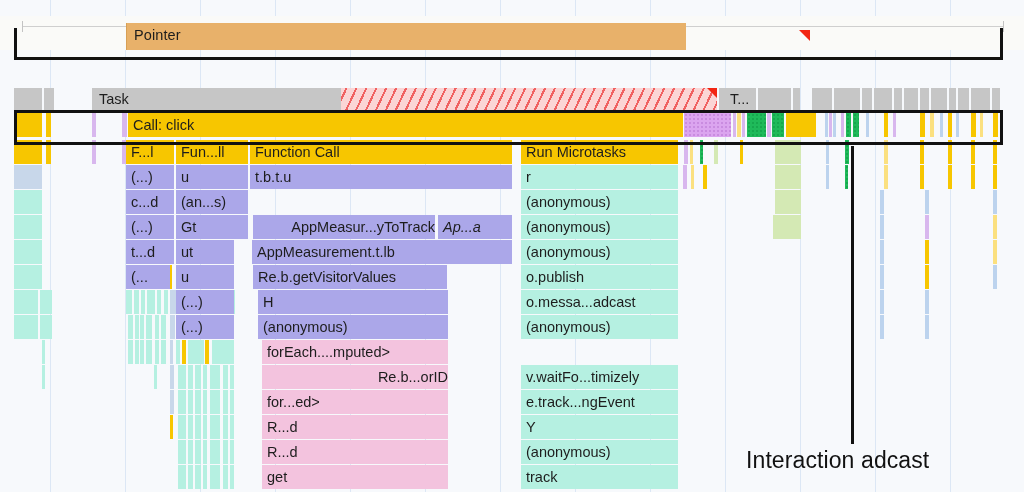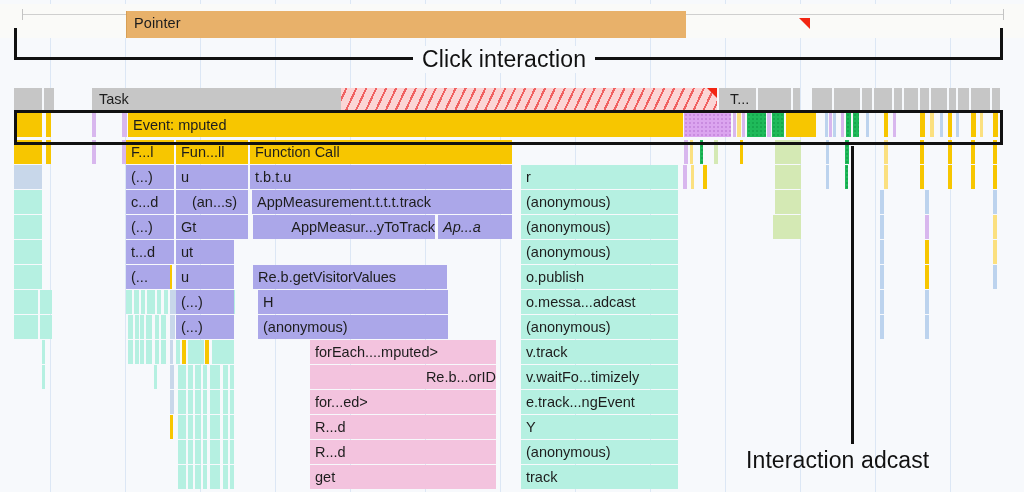--- a/index.html
+++ b/index.html
@@ -9,21 +9,21 @@
     font-family:"Liberation Sans", sans-serif;
     position:relative; overflow:hidden;
     -webkit-font-smoothing:antialiased;
   }
   #stage { position:absolute; inset:0; background:#f7f9fc; }
 
   
   .gridline { position:absolute; top:0; bottom:0; width:1px; background:#dce7f5; }
 
   
-  .pointer-track { position:absolute; left:0; top:4px; width:1024px; height:34px; background:#fafaf8; }
+  .pointer-track { position:absolute; left:0; top:16px; width:1024px; height:34px; background:#fafaf8; }
   .pointer-baseline { position:absolute; left:22px; top:10px; height:1px; background:#cfcfcf; }
   .pointer-baseline.right { background:#cfcfcf; }
   .pointer-tick { position:absolute; top:5px; width:1px; height:11px; background:#c3c3c3; }
   .pointer-bar {
     position:absolute; left:126px; top:7px; width:560px; height:27px;
     background:#e8b16a; border-left:1px solid #d79f55;
   }
   .pointer-label {
     position:absolute; left:134px; top:11px;
     font-size:14.5px; color:#1d1d1d; letter-spacing:.1px;
@@ -65,21 +65,21 @@
   .fb span {
     display:block; padding-left:5px; line-height:24px;
     font-size:14.5px; color:#1d1d1d; white-space:nowrap;
   }
   .yellow   { background:#f7c600; }
   .yellow-l { background:#fbe07f; }
   .purpledot{ background:#dba5ef; background-image:radial-gradient(#c98ce0 1px, transparent 1px); background-size:4px 4px; }
   .green    { background:#1fba5a; background-image:radial-gradient(#16a84e 1px, transparent 1px); background-size:4px 4px;}
   .lilac    { background:#d8b7ee; }
   .violet   { background:#aba7e9; }
-  .pink     { background:#f3c3de;margin-left:48px; }
+  .pink     { background:#f3c3de; }
   .mint     { background:#b5f0e1; }
   .bluegrey { background:#c8d7ea; }
   .lgreen   { background:#d4e9b4; }
   .skyline  { background:#bcd3ee; }
 
   .bracket-evt {
     position:absolute; left:14px; top:110px; width:989px; height:35px;
     border:3px solid #111; border-top:3px solid #111;
   }
   .leader-v { position:absolute; left:851px; top:146px; width:3px; height:298px; background:#111; }
@@ -110,21 +110,20 @@
     <div class="pointer-tick" style="left:22px;"></div>
     <div class="pointer-baseline right" style="left:686px;width:318px;"></div>
     <div class="pointer-tick" style="left:1003px;"></div>
     <div class="pointer-bar">
       <div class="pointer-warn"></div>
     </div>
     <div class="pointer-label">Pointer</div>
   </div>
 
   <div class="bracket-top" style="z-index: 50;"></div>
-  <div class="anno" id="anno-click" style="z-index: 50;">Click interaction</div>
 
   <div class="task-row">
     <div class="tblk" style="left:14px;width:28px;"></div>
     <div class="tblk" style="left:44px;width:10px;"></div>
     <div class="tblk" style="left:92px;width:249px;"></div>
     <div class="hatch" style="left:341px;width:376px;"></div>
     <div class="task-warn" style="left:707px;"></div>
     <div class="tblk" style="left:719px;width:37px;"></div>
     <div class="tblk" style="left:758px;width:33px;"></div>
     <div class="tblk" style="left:793px;width:7px;"></div>
@@ -143,21 +142,21 @@
   </div>
   <div class="task-label">Task</div>
   <div class="task-label2">T...</div>
 
   <div class="flame-row" style="top:113px;">
     <div class="fb yellow" style="left:14px;width:28px;"></div>
     <div class="fb yellow" style="left:46px;width:5px;"></div>
     <div class="fb lilac" style="left:92px;width:4px;"></div>
     <div class="fb lilac" style="left:122px;width:5px;"></div>
     <div class="fb yellow" style="left:128px;width:555px;">
-      <span>Event: mputed</span>
+      <span>Call: click</span>
     </div>
     <div class="fb purpledot" style="left:684px;width:47px;"></div>
     <div class="fb lilac" style="left:733px;width:3px;"></div>
     <div class="fb yellow-l" style="left:737px;width:4px;"></div>
     <div class="fb lilac" style="left:742px;width:3px;"></div>
     <div class="fb green" style="left:747px;width:19px;"></div>
     <div class="fb lilac" style="left:767px;width:4px;"></div>
     <div class="fb green" style="left:772px;width:12px;"></div>
     <div class="fb yellow" style="left:786px;width:30px;"></div>
     <div class="fb skyline" style="left:825px;width:3px;"></div>
@@ -204,20 +203,23 @@
         <div class="fb yellow" style="left: 993px; width: 4px; height: 24px;"></div>
         <div class="fb yellow" style="left: 126px; width: 48px; height: 24px;">
           <span style="line-height: 24px;">F...l</span>
         </div>
         <div class="fb yellow" style="left: 176px; width: 72px; height: 24px;">
           <span style="line-height: 24px;">Fun...ll</span>
         </div>
         <div class="fb yellow" style="left: 250px; width: 262px; height: 24px;">
           <span style="line-height: 24px;">Function Call</span>
         </div>
+        <div class="fb yellow" style="left: 521px; width: 157px; height: 24px;">
+          <span style="line-height: 24px;">Run Microtasks</span>
+        </div>
       </div>
       <div class="flame-row" style="top: 165px; height: 24px;">
         <div class="fb bluegrey" style="left: 14px; width: 28px; height: 24px;"></div>
         <div class="fb lilac" style="left: 683px; width: 4px; height: 24px;"></div>
         <div class="fb yellow-l" style="left: 691px; width: 3px; height: 24px;"></div>
         <div class="fb yellow" style="left: 703px; width: 4px; height: 24px;"></div>
         <div class="fb lgreen" style="left: 775px; width: 26px; height: 24px;"></div>
         <div class="fb skyline" style="left: 826px; width: 3px; height: 24px;"></div>
         <div class="fb green" style="left: 845px; width: 3px; height: 24px;"></div>
         <div class="fb yellow-l" style="left: 884px; width: 4px; height: 24px;"></div>
@@ -241,24 +243,21 @@
       <div class="flame-row" style="top: 190px; height: 24px;">
         <div class="fb mint" style="left: 14px; width: 28px; height: 24px;"></div>
         <div class="fb lgreen" style="left: 775px; width: 26px; height: 24px;"></div>
         <div class="fb skyline" style="left: 880px; width: 4px; height: 24px;"></div>
         <div class="fb skyline" style="left: 925px; width: 4px; height: 24px;"></div>
         <div class="fb skyline" style="left: 993px; width: 4px; height: 24px;"></div>
         <div class="fb violet" style="left: 126px; width: 48px; height: 24px;">
           <span style="line-height: 24px;">c...d</span>
         </div>
         <div class="fb violet" style="left: 176px; width: 72px; height: 24px;">
-          <span style="line-height: 24px; text-align: center;">(an...s)</span>
-        </div>
-        <div class="fb violet" style="left: 252px; width: 260px; height: 24px;">
-          <span style="line-height: 24px;">AppMeasurement.t.t.t.track</span>
+          <span style="line-height: 24px;">(an...s)</span>
         </div>
         <div class="fb mint" style="left: 521px; width: 157px; height: 24px;">
           <span style="line-height: 24px;">(anonymous)</span>
         </div>
       </div>
       <div class="flame-row" style="top: 215px; height: 24px;">
         <div class="fb mint" style="left: 14px; width: 28px; height: 24px;"></div>
         <div class="fb lgreen" style="left: 775px; width: 26px; height: 24px;"></div>
         <div class="fb lgreen" style="left: 773px; width: 3px; height: 24px;"></div>
         <div class="fb skyline" style="left: 880px; width: 4px; height: 24px;"></div>
@@ -283,20 +282,23 @@
       <div class="flame-row" style="top: 240px; height: 24px;">
         <div class="fb mint" style="left: 14px; width: 28px; height: 24px;"></div>
         <div class="fb skyline" style="left: 880px; width: 4px; height: 24px;"></div>
         <div class="fb yellow" style="left: 925px; width: 4px; height: 24px;"></div>
         <div class="fb yellow-l" style="left: 993px; width: 4px; height: 24px;"></div>
         <div class="fb violet" style="left: 126px; width: 48px; height: 24px;">
           <span style="line-height: 24px;">t...d</span>
         </div>
         <div class="fb violet" style="left: 176px; width: 58px; height: 24px;">
           <span style="line-height: 24px;">ut</span>
+        </div>
+        <div class="fb violet" style="left: 252px; width: 260px; height: 24px;">
+          <span style="line-height: 24px;">AppMeasurement.t.lb</span>
         </div>
         <div class="fb mint" style="left: 521px; width: 157px; height: 24px;">
           <span style="line-height: 24px;">(anonymous)</span>
         </div>
       </div>
       <div class="flame-row" style="top: 265px; height: 24px;">
         <div class="fb mint" style="left: 14px; width: 28px; height: 24px;"></div>
         <div class="fb skyline" style="left: 880px; width: 4px; height: 24px;"></div>
         <div class="fb yellow" style="left: 925px; width: 4px; height: 24px;"></div>
         <div class="fb skyline" style="left: 993px; width: 4px; height: 24px;"></div>
@@ -378,23 +380,20 @@
         <div class="fb mint" style="left: 161px; width: 5px; height: 24px;"></div>
         <div class="fb bluegrey" style="left: 170px; width: 3px; height: 24px;"></div>
         <div class="fb mint" style="left: 176px; width: 4px; height: 24px;"></div>
         <div class="fb yellow" style="left: 182px; width: 4px; height: 24px;"></div>
         <div class="fb mint" style="left: 188px; width: 16px; height: 24px;"></div>
         <div class="fb yellow" style="left: 205px; width: 4px; height: 24px;"></div>
         <div class="fb mint" style="left: 212px; width: 22px; height: 24px;"></div>
         <div class="fb pink" style="left: 262px; width: 186px; height: 24px;">
           <span style="line-height: 24px;">forEach....mputed&gt;</span>
         </div>
-        <div class="fb mint" style="left: 521px; width: 157px; height: 24px;">
-          <span style="line-height: 24px;">v.track</span>
-        </div>
       </div>
       <div class="flame-row" style="top: 365px; height: 24px;">
         <div class="fb mint" style="left: 42px; width: 3px; height: 24px;"></div>
         <div class="fb mint" style="left: 154px; width: 3px; height: 24px;"></div>
         <div class="fb bluegrey" style="left: 170px; width: 4px; height: 24px;"></div>
         <div class="fb mint" style="left: 178px; width: 8px; height: 24px;"></div>
         <div class="fb mint" style="left: 188px; width: 5px; height: 24px;"></div>
         <div class="fb mint" style="left: 195px; width: 6px; height: 24px;"></div>
         <div class="fb mint" style="left: 203px; width: 4px; height: 24px;"></div>
         <div class="fb mint" style="left: 210px; width: 10px; height: 24px;"></div>

